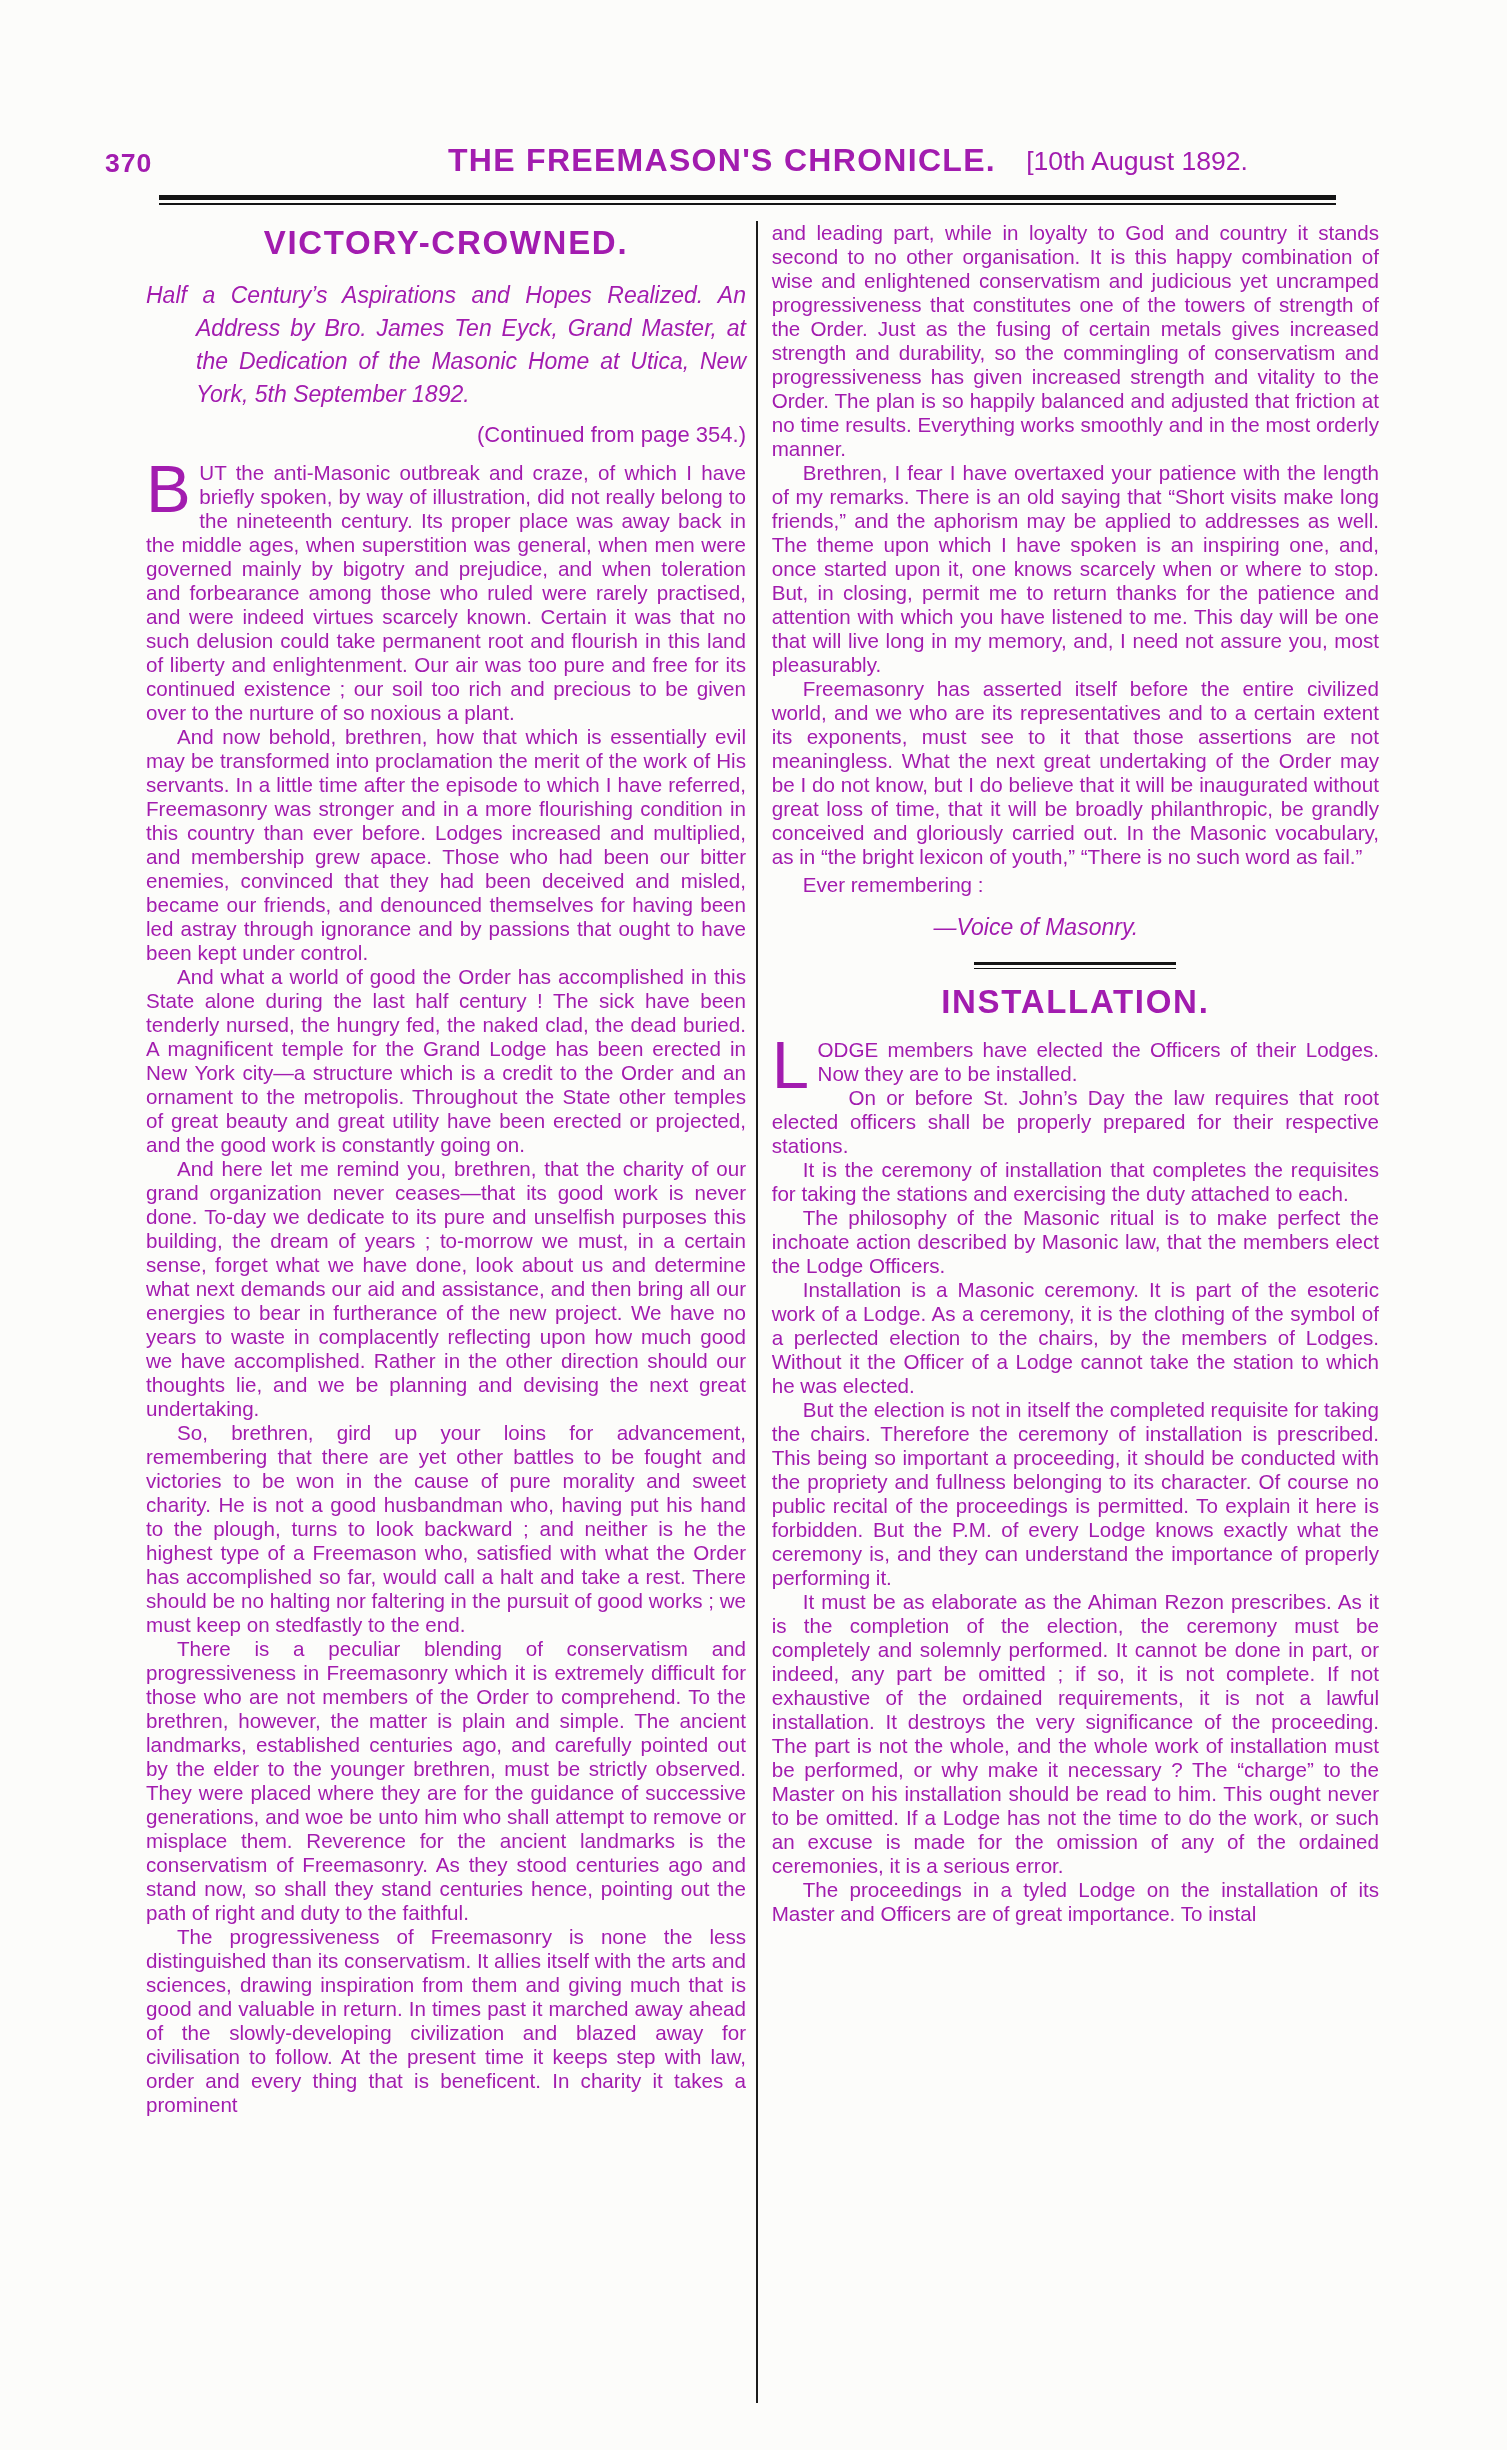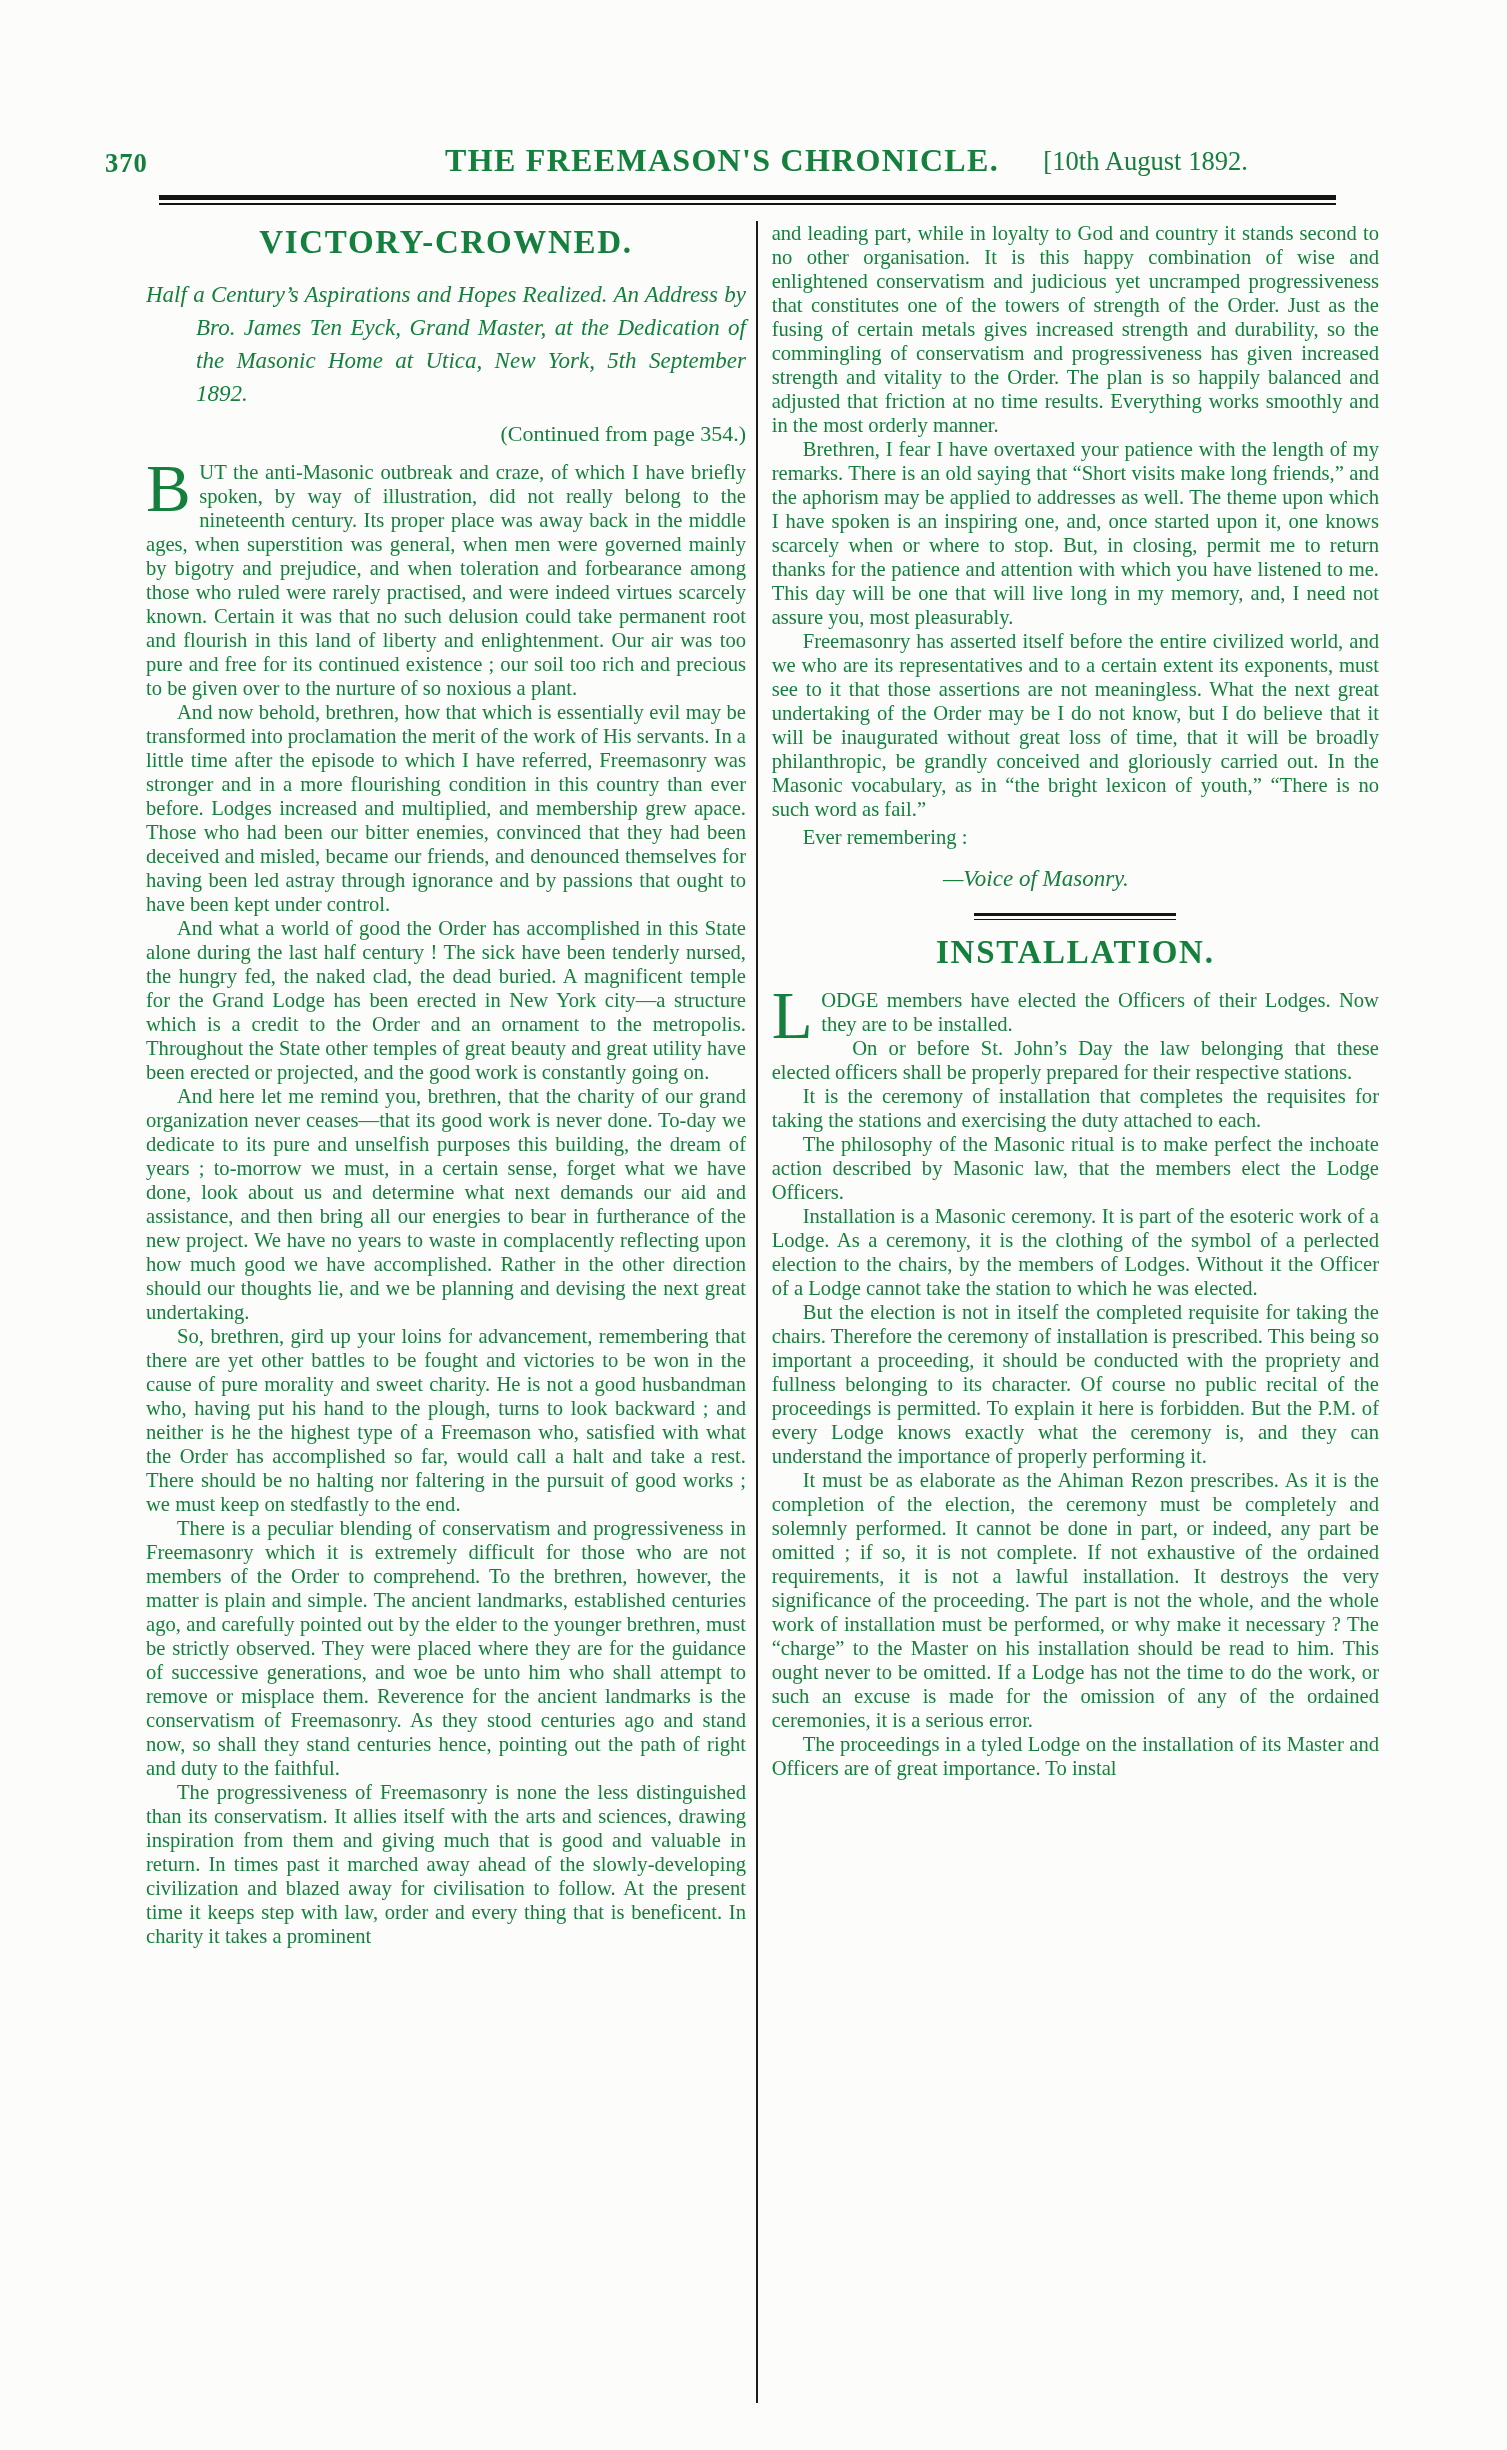--- a/index.html
+++ b/index.html
@@ -1,22 +1,22 @@
 <!DOCTYPE html>
 <html style="font-size:13.7px"><head>
 <meta charset="utf-8">
 <style>
   html, body { margin:0; padding:0; background:#ffffff; }
   .page {
     position:relative;
     width:1508px;
     height:2450px;
     background:#fcfcfa;
-    color:#15803d;
-    font-family:Liberation Serif, serif;
+    color:#a21caf;
+    font-family:Liberation Sans, sans-serif;
     overflow:hidden;
   }
   
   .page-number {
     position:absolute; top:148px; left:105px;
     font-size:26.6px; font-weight:bold; letter-spacing:0.9px;
   }
   .masthead {
     position:absolute; top:142px; left:722px;
     transform:translateX(-50%);
@@ -125,21 +125,21 @@
 
       <p class="attribution">—Voice of Masonry.</p>
 
       <div class="section-divider"></div>
 
       <h1 class="article-title installation-title">INSTALLATION.</h1>
 
       <p class="body-par no-indent">
         <span class="dropcap">L</span><span>ODGE members have elected the Officers of their Lodges. Now they are to be installed.</span>
       </p>
-      <p class="body-par">On or before St. John’s Day the law belonging that these elected officers shall be properly prepared for their respective stations.</p>
+      <p class="body-par">On or before St. John’s Day the law requires that root elected officers shall be properly prepared for their respective stations.</p>
       <p class="body-par">It is the ceremony of installation that completes the requisites for taking the stations and exercising the duty attached to each.</p>
       <p class="body-par">The philosophy of the Masonic ritual is to make perfect the inchoate action described by Masonic law, that the members elect the Lodge Officers.</p>
       <p class="body-par">Installation is a Masonic ceremony. It is part of the esoteric work of a Lodge. As a ceremony, it is the clothing of the symbol of a perlected election to the chairs, by the members of Lodges. Without it the Officer of a Lodge cannot take the station to which he was elected.</p>
       <p class="body-par">But the election is not in itself the completed requisite for taking the chairs. Therefore the ceremony of installation is prescribed. This being so important a proceeding, it should be conducted with the propriety and fullness belonging to its character. Of course no public recital of the proceedings is permitted. To explain it here is forbidden. But the P.M. of every Lodge knows exactly what the ceremony is, and they can understand the importance of properly performing it.</p>
       <p class="body-par">It must be as elaborate as the Ahiman Rezon prescribes. As it is the completion of the election, the ceremony must be completely and solemnly performed. It cannot be done in part, or indeed, any part be omitted ; if so, it is not complete. If not exhaustive of the ordained requirements, it is not a lawful installation. It destroys the very significance of the proceeding. The part is not the whole, and the whole work of installation must be performed, or why make it necessary ? The “charge” to the Master on his installation should be read to him. This ought never to be omitted. If a Lodge has not the time to do the work, or such an excuse is made for the omission of any of the ordained ceremonies, it is a serious error.</p>
       <p class="body-par">The proceedings in a tyled Lodge on the installation of its Master and Officers are of great importance. To instal</p>
     </div>
 
   </div>
 </div>

